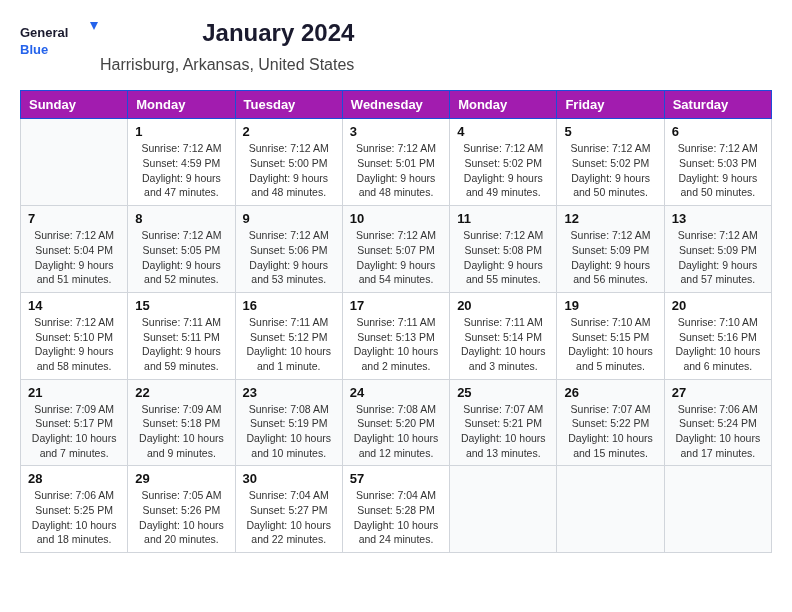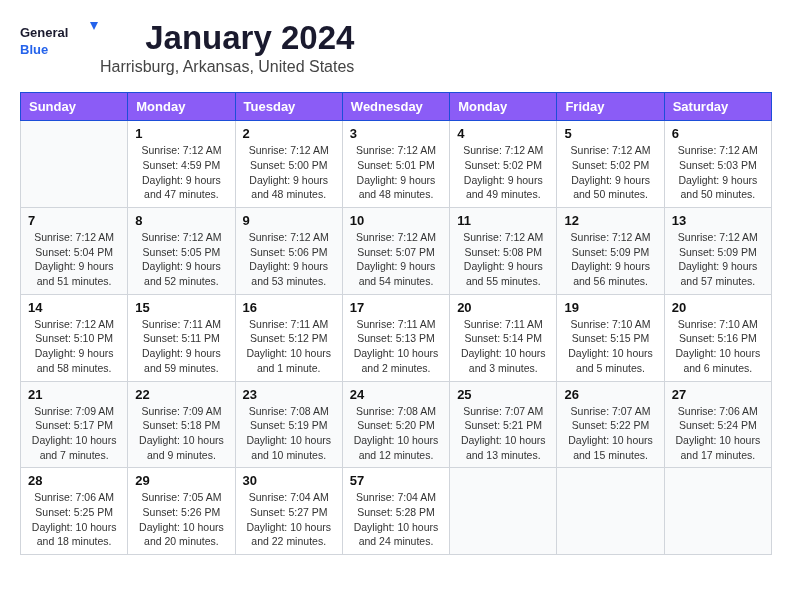--- a/index.html
+++ b/index.html
@@ -18,37 +18,37 @@
     }
     .logo {
       display: flex;
       align-items: center;
       gap: 4px;
     }
     .title-area {
       text-align: right;
     }
     .month-title {
-      font-size: 33px;
+      font-size: 24px;
       font-weight: bold;
       color: #1a1a2e;
       line-height: 1.1;
     }
     .location-title {
       font-size: 16px;
       color: #444;
-      margin-top: 2px;
+      margin-top: 10px;
     }
     table {
       width: 100%;
       border-collapse: collapse;
       table-layout: fixed;
     }
     th {
-      background-color: #8b5cf6;
+      background-color: #a21caf;
       color: white;
       text-align: left;
       padding: 6px 8px;
       font-size: 13px;
       font-weight: bold;
       border: 1px solid #1d4ed8;
     }
     td {
       border: 1px solid #d1d5db;
       vertical-align: top;

